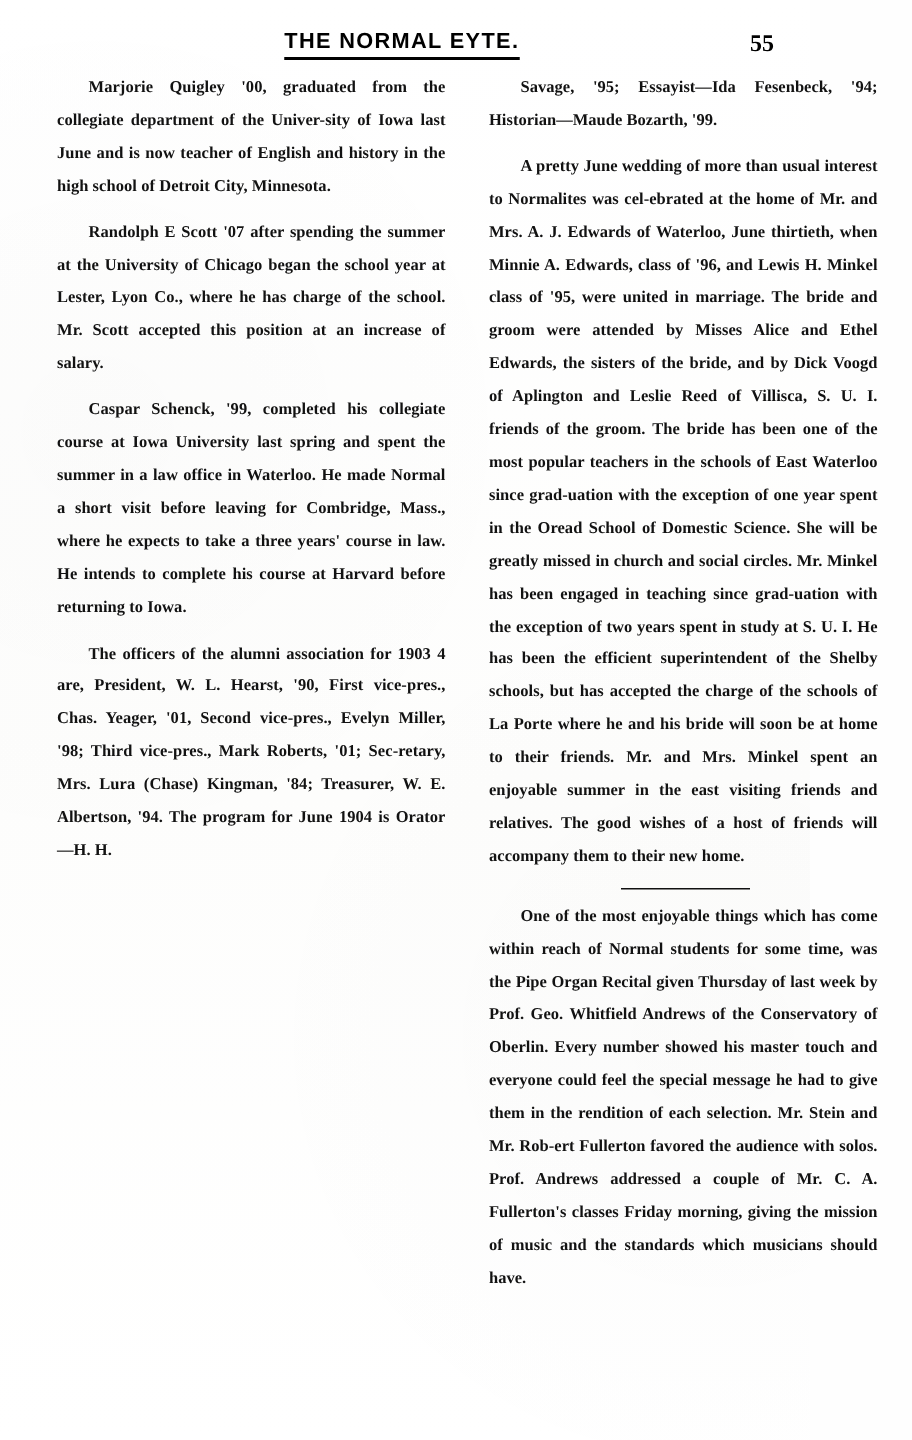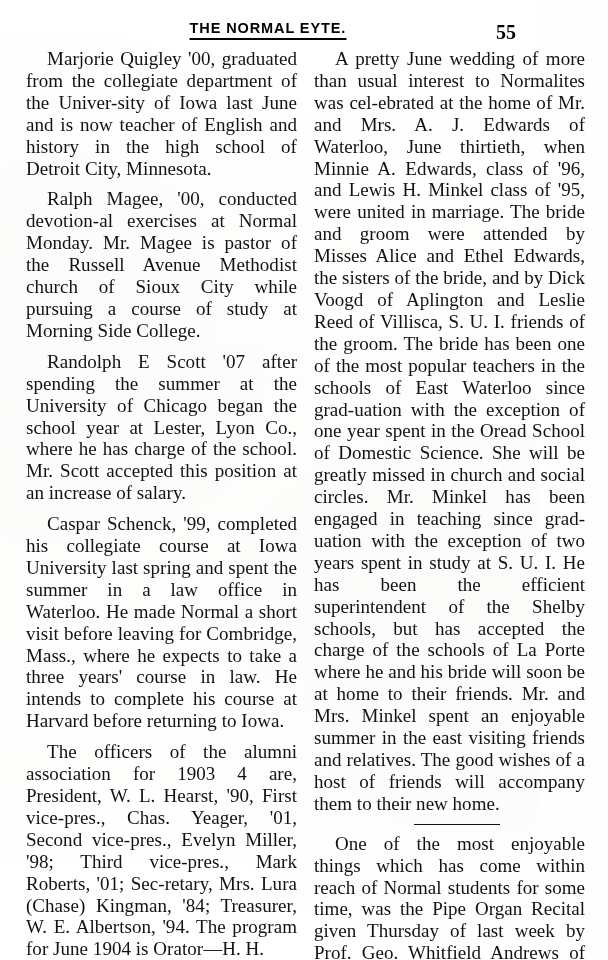--- a/index.html
+++ b/index.html
@@ -43,45 +43,46 @@
     white-space: nowrap;
     padding-bottom: 2px;
     border-bottom: 2.4px solid #000;
   }
   .header-pageno {
     position: absolute;
     right: 0;
     top: 1px;
     font-family: "Liberation Serif", "DejaVu Serif", serif;
     font-weight: 700;
-    font-size: 20px;
+    font-size: 16px;
     color: #000;
   }
 
   
   .columns {
     position: absolute;
     top: 48px;
     left: 26px;
     width: 560px;
     display: flex;
     gap: 17px;
   }
   .col {
     width: 271px;
   }
   p.para {
-    margin: 0 0 9px 0;
+    margin: 0 0 9px 12px;
     text-indent: 21px;
     text-align: justify;
     text-justify: inter-word;
-    font-size: 19px;
+    font-size: 11px;
     line-height: 21.9px;
     color: #121212;
     hyphens: manual;
+    font-weight: bold;
     -webkit-hyphens: manual;
   }
   p.para:last-child {
     margin-bottom: 0;
   }
   
   .col-left p.para { letter-spacing: 0.04px; }
   .col-right p.para { letter-spacing: 0.02px; }
 
   .section-rule {
@@ -111,27 +112,27 @@
 
   <div class="header">
     <span class="header-title">THE NORMAL EYTE.</span>
     <span class="header-pageno">55</span>
   </div>
 
   <div class="columns">
 
     <div class="col col-left">
       <p class="para">Marjorie Quigley '00, graduated from the collegiate department of the Univer-sity of Iowa last June and is now teacher of English and history in the high school of Detroit City, Minnesota.</p>
-      <p class="para">Ralph Magee, '00, conducted devotion-al exercises at Normal Monday.   Mr. Magee is pastor of the Russell Avenue Methodist church of Sioux City while pursuing a course of study at Morning Side College.</p>
       <p class="para">Randolph E Scott '07 after spending the summer at the University of Chicago began the school year at Lester, Lyon Co., where he has charge of the school. Mr. Scott accepted this position at an increase of salary.</p>
       <p class="para">Caspar Schenck, '99, completed his collegiate course at Iowa University last spring and spent the summer in a law office in Waterloo.   He made Normal a short visit before leaving for Combridge, Mass., where he expects to take a three years' course in law.   He intends to complete his course at Harvard before returning to Iowa.</p>
       <p class="para">The officers of the alumni association for 1903 4 are, President, W. L. Hearst, '90, First vice-pres., Chas. Yeager, '01, Second vice-pres., Evelyn Miller, '98; Third vice-pres., Mark Roberts, '01; Sec-retary, Mrs. Lura (Chase) Kingman, '84; Treasurer, W. E. Albertson, '94.   The program for June 1904 is Orator—H. H.</p>
     </div>
 
     <div class="col col-right">
+      <p class="para">Savage, '95; Essayist—Ida Fesenbeck, '94; Historian—Maude Bozarth, '99.</p>
       <p class="para">A pretty June wedding of more than usual interest to Normalites was cel-ebrated at the home of Mr. and Mrs. A. J. Edwards of Waterloo, June thirtieth, when Minnie A. Edwards, class of '96, and Lewis H. Minkel class of '95, were united in marriage.   The bride and groom were attended by Misses Alice and Ethel Edwards, the sisters of the bride, and by Dick Voogd of Aplington and Leslie Reed of Villisca, S. U. I. friends of the groom.   The bride has been one of the most popular teachers in the schools of East Waterloo since grad-uation with the exception of one year spent in the Oread School of Domestic Science.   She will be greatly missed in church and social circles.   Mr. Minkel has been engaged in teaching since grad-uation with the exception of two years spent in study at S. U. I.   He has been the efficient superintendent of the Shelby schools, but has accepted the charge of the schools of La Porte where he and his bride will soon be at home to their friends.   Mr. and Mrs. Minkel spent an enjoyable summer in the east visiting friends and relatives.   The good wishes of a host of friends will accompany them to their new home.</p>
       <div class="section-rule"></div>
       <p class="para">One of the most enjoyable things which has come within reach of Normal students for some time, was the Pipe Organ Recital given Thursday of last week by Prof. Geo. Whitfield Andrews of the Conservatory of Oberlin.   Every number showed his master touch and everyone could feel the special message he had to give them in the rendition of each selection.   Mr. Stein and Mr. Rob-ert Fullerton favored the audience with solos.   Prof. Andrews addressed a couple of Mr. C. A. Fullerton's classes Friday morning, giving the mission of music and the standards which musicians should have.</p>
     </div>
 
   </div>
 
 </div>
 
 </body></html>

